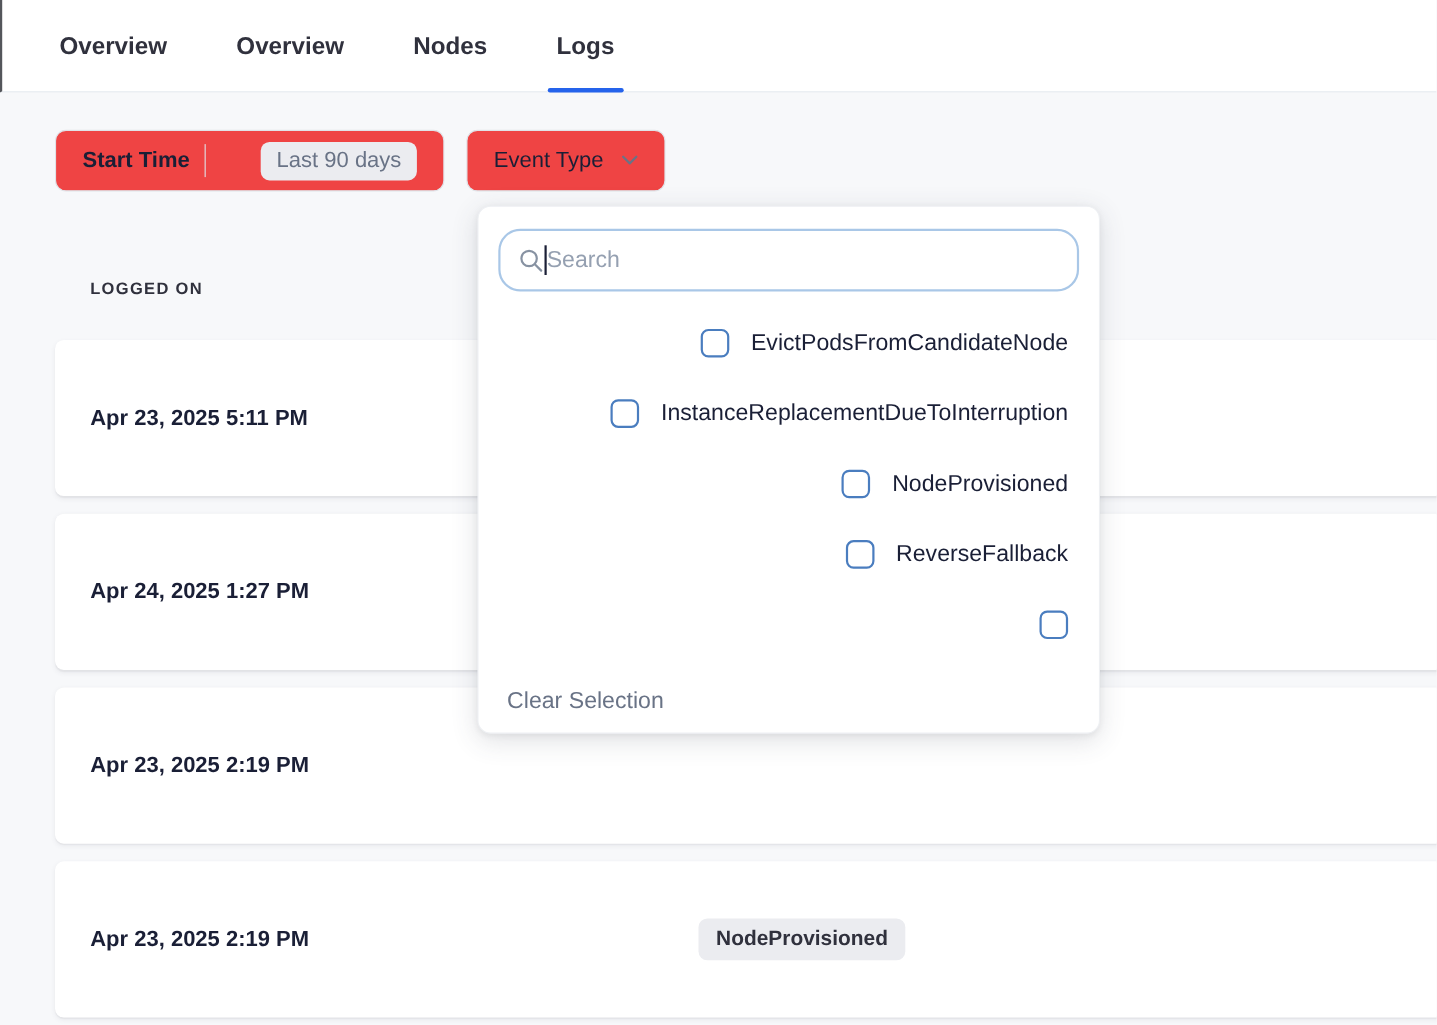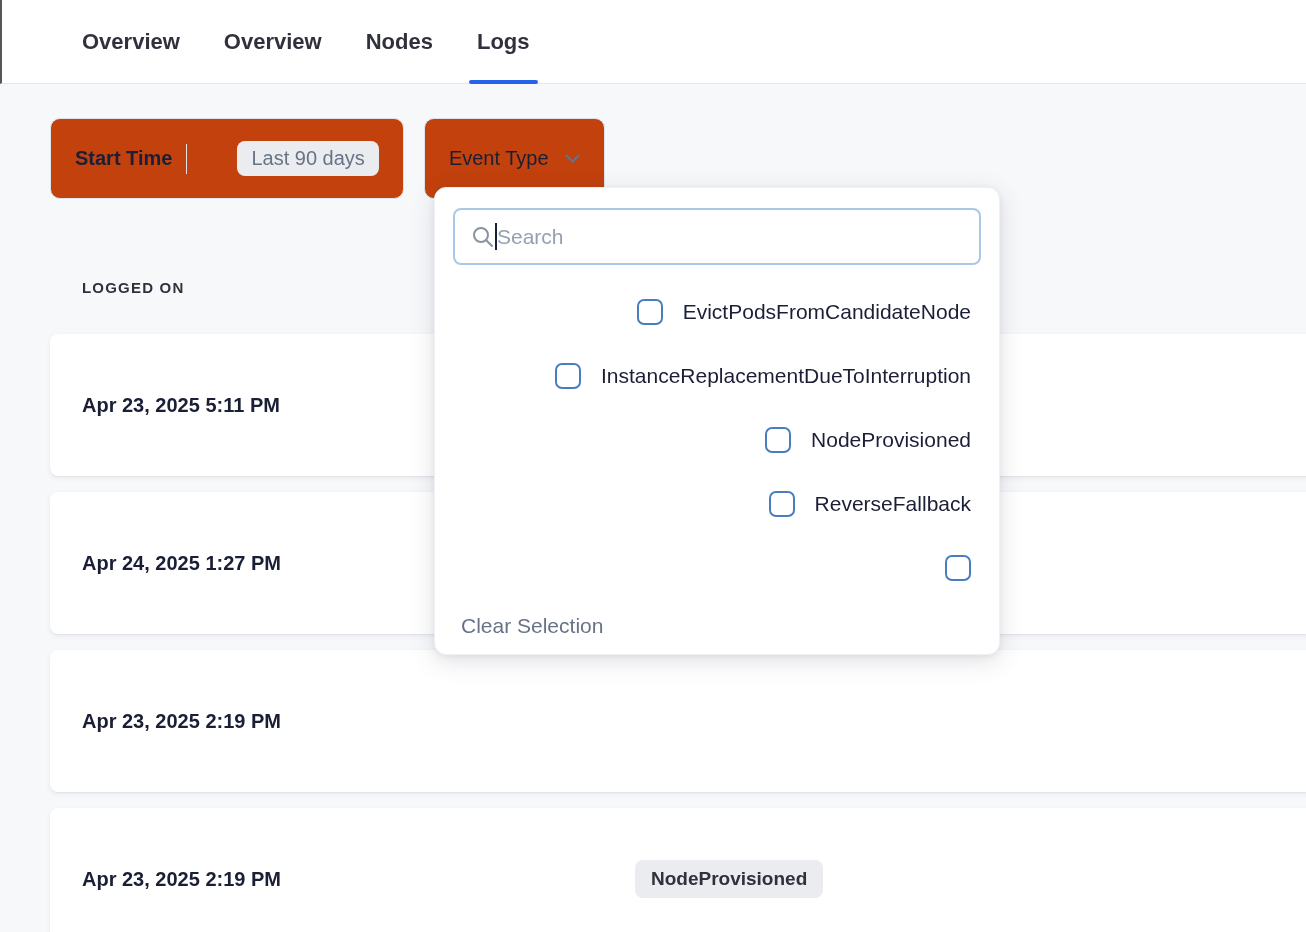--- a/index.html
+++ b/index.html
@@ -12,22 +12,22 @@
   }
 
   
   .tabbar {
     height: 84px;
     background: #ffffff;
     border-bottom: 1px solid #e3e8ee;
     border-left: 2px solid #54565b;
     display: flex;
     align-items: center;
-    padding-left: 80px;
-    gap: 44px;
+    padding-left: 52px;
+    gap: 63px;
   }
   .tab {
     position: relative;
     height: 84px;
     display: flex;
     align-items: center;
     font-size: 22px;
     font-weight: 600;
     color: #30313d;
     cursor: pointer;
@@ -45,22 +45,22 @@
     border-radius: 2px;
     background: #2563eb;
   }
 
   
   .main { padding: 34px 0 0 50px; position: relative; }
   .filters { display: flex; gap: 20px; }
   .filter-btn {
     display: flex;
     align-items: center;
-    height: 81px;
-    background: #c2410c;
+    height: 56px;
+    background: #ef4444;
     border: 1px solid #e0e3e8;
     border-radius: 10px;
     padding: 0 24px;
     gap: 14px;
     font-family: inherit;
     cursor: pointer;
   }
   .filter-label { font-size: 20px; font-weight: 700; color: #1a1f36; }
   .filter-label-med { font-size: 20px; font-weight: 400; color: #1a1f36; }
   .filter-divider { width: 1px; height: 30px; background: #e0e3e8; }
@@ -124,21 +124,21 @@
     border-radius: 12px;
     box-shadow: 0 6px 24px rgba(60,66,87,0.16), 0 2px 6px rgba(0,0,0,0.06);
     padding: 20px 18px 16px 18px;
     z-index: 50;
   }
   .search-box {
     display: flex;
     align-items: center;
     height: 57px;
     border: 2px solid #a9c7e7;
-    border-radius: 8px;
+    border-radius: 20px;
     padding: 0 16px;
     background: #ffffff;
   }
   .search-caret { width: 2px; height: 27px; background: #1a1f36; flex-shrink: 0; }
   .search-input {
     border: none;
     outline: none;
     flex: 1;
     font-family: inherit;
     font-size: 21px;
@@ -159,21 +159,21 @@
   .checkbox {
     width: 26px;
     height: 26px;
     border: 2px solid #4a7dbf;
     border-radius: 7px;
     background: #ffffff;
     flex-shrink: 0;
   }
   .option-label { font-size: 21px; color: #1a1f36; }
   .clear-link {
-    margin-top: 14px;
+    margin-top: 26px;
     padding-left: 8px;
     font-size: 21px;
     color: #697386;
     cursor: pointer;
     display: inline-block;
   }
 </style>
 </head>
 <body>
 

